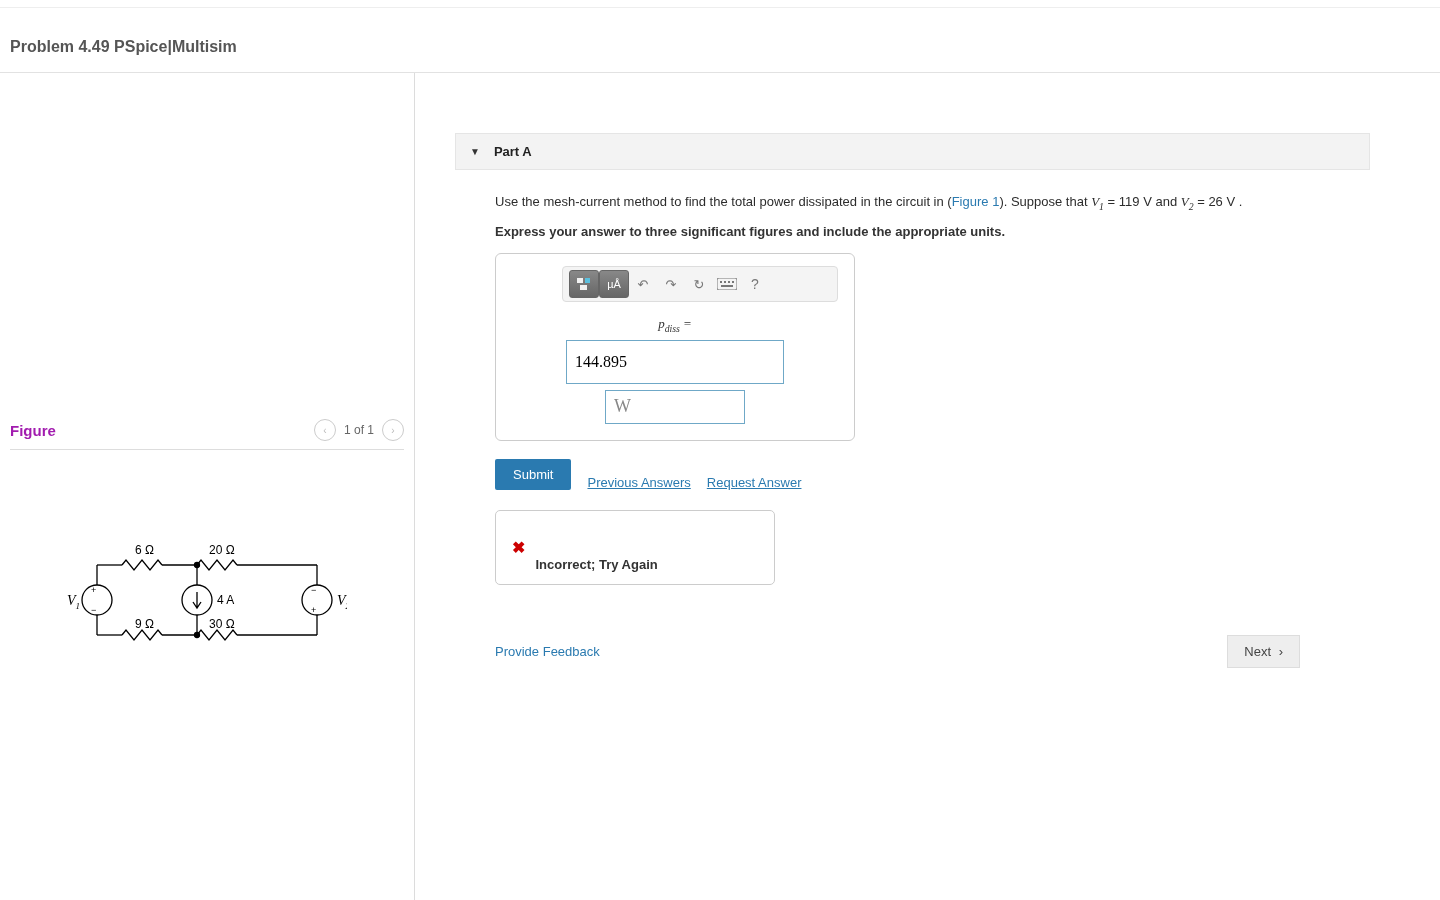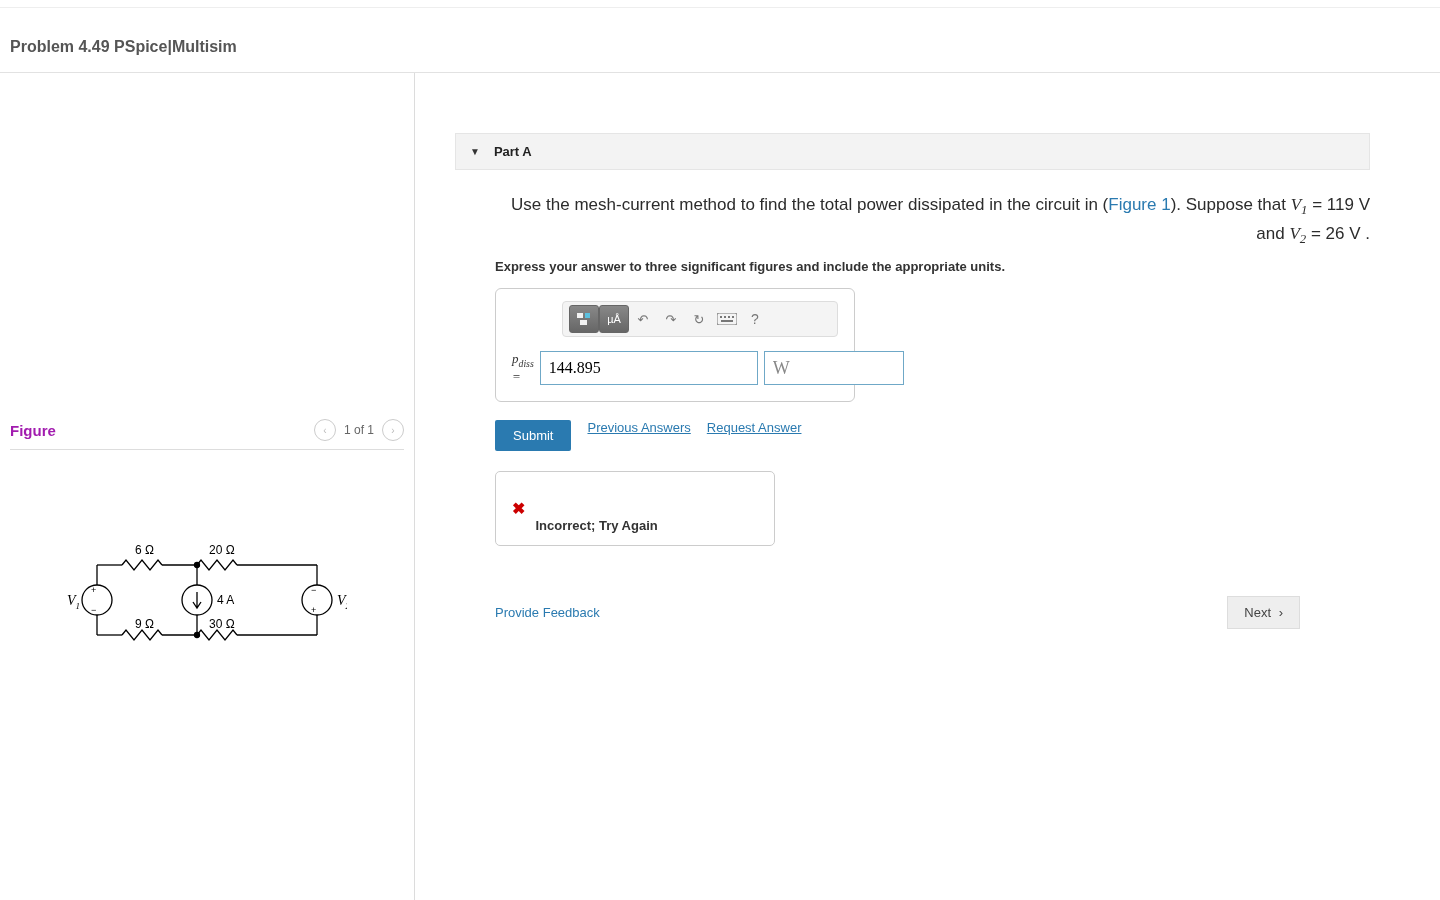--- a/index.html
+++ b/index.html
@@ -14,37 +14,37 @@
   .figure-header { display: flex; align-items: center; justify-content: space-between; border-bottom: 1px solid #ddd; padding: 6px 0 8px 0; }
   .figure-header h3 { font-size: 15px; font-weight: bold; color: #a21caf; }
   .fig-nav { display:flex; align-items:center; gap:8px; color:#666; font-size:12px;}
   .nav-circle { width:22px; height:22px; border:1px solid #ccc; border-radius:50%; display:flex; align-items:center; justify-content:center; color:#bbb; font-size:10px;}
   .figure-image-box { padding-top: 90px; display:flex; justify-content:center;}
   
   .part-header { background:#f3f3f3; border:1px solid #e5e5e5; padding:10px 14px; display:flex; align-items:center; gap:14px; margin-right:70px;}
   .part-header .caret { font-size:10px; color:#333;}
   .part-header h4 { font-size:13px; font-weight:bold; color:#222;}
   .part-body { padding: 22px 70px 0 40px; }
-  .question-text { font-size:17px; color:#2c2c2c; line-height:1.5;text-align:right; }
+  .question-text { font-size:13px; color:#2c2c2c; line-height:1.5; }
   .question-text .link { color:#2a7ab0; }
   .italic { font-style: italic; font-family: 'Times New Roman', serif; }
   .sub { font-size:0.75em; vertical-align: sub; }
   .instructions { margin-top:10px; font-weight:bold; color:#333; font-size:13px;}
   
   .answer-panel { border:1px solid #ccc; border-radius:6px; width:360px; margin-top:14px; padding:12px 16px 16px 16px; }
   .toolbar { background:#f4f4f4; border:1px solid #ddd; border-radius:4px; height:36px; display:flex; align-items:center; padding:0 6px; gap:0; margin-left:50px;}
   .tool-btn { width:30px; height:28px; border:1px solid #bbb; border-radius:3px; background:linear-gradient(#f8f8f8,#e8e8e8); display:flex; align-items:center; justify-content:center; cursor:pointer; }
   .tool-dark { background:linear-gradient(#888,#666); color:#fff; border-color:#666;}
   .tool-ghost { width:28px; height:28px; display:flex; align-items:center; justify-content:center; color:#777; cursor:pointer;}
-  .answer-row { display:flex; align-items:center; gap:6px; margin-top:14px;}
+  .answer-row { display:flex; align-items:center; gap:6px; margin-top:14px;flex-direction:column;}
   .pdiss-label { font-style:italic; font-family:'Times New Roman',serif; font-size:13px; color:#333;}
   .answer-input { flex:1; height:34px; border:1px solid #6fa8c7; padding:12px 8px; font-size:16px; font-family:'Times New Roman',serif; }
   .unit-input { width:140px; height:34px; border:1px solid #6fa8c7; padding:0 8px; font-size:18px; font-family:'Times New Roman',serif; color:#888;}
   
-  .submit-row { display:flex; align-items:flex-start; gap:16px; margin-top:18px;}
+  .submit-row { display:flex; align-items:flex-end; gap:16px; margin-top:18px;}
   .submit-btn { background:#2a7ab0; color:#fff; border:none; padding:8px 18px; border-radius:2px; font-size:13px; cursor:pointer;}
   .text-link { color:#2a7ab0; font-size:13px; text-decoration:underline; cursor:pointer;}
   
   .feedback-box { border:1px solid #ccc; border-radius:5px; padding:12px 16px; margin-top:20px; width:280px; display:flex; align-items:center; gap:10px;}
   .x-icon { color:#cc0000; font-size:16px; font-weight:bold;}
   .feedback-text { font-weight:bold; font-size:13px; color:#333;margin-top:34px;}
   
   .bottom-row { display:flex; justify-content:space-between; align-items:center; margin-top:50px; padding-right:70px;}
   .provide-link { color:#2a7ab0; font-size:13px; cursor:pointer;}
   .next-btn { background:#eee; border:1px solid #ddd; padding:8px 16px; font-size:13px; color:#444; cursor:pointer; display:flex; align-items:center; gap:4px;margin-left:33px;}

